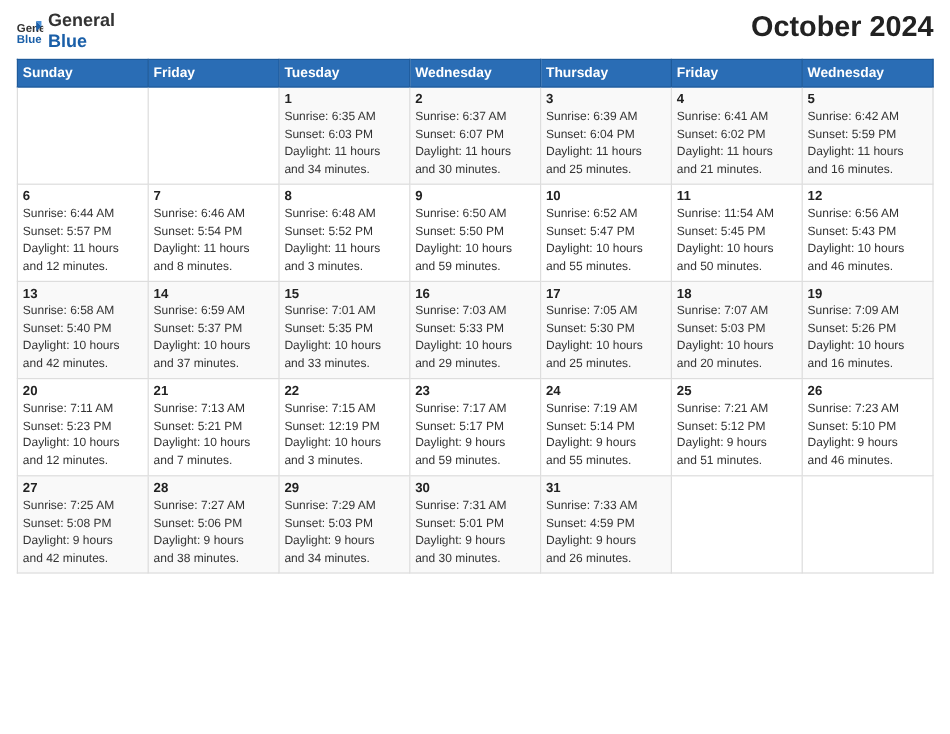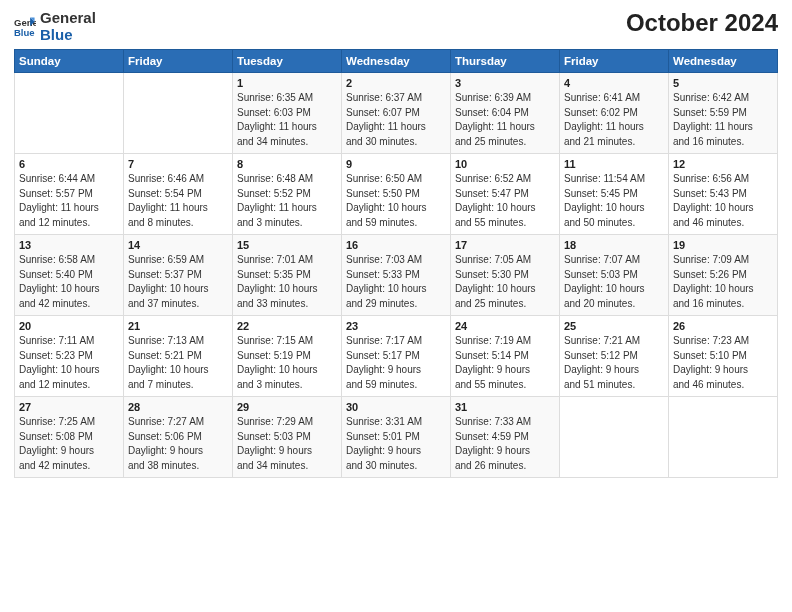--- a/index.html
+++ b/index.html
@@ -208,21 +208,21 @@
           <td>
             <span class="day-num">20</span>
             <div class="cell-text"><span>Sunrise: 7:11 AM</span><br><span>Sunset: 5:23 PM</span><br><span>Daylight: 10 hours</span><br><span>and 12 minutes.</span></div>
           </td>
           <td>
             <span class="day-num">21</span>
             <div class="cell-text"><span>Sunrise: 7:13 AM</span><br><span>Sunset: 5:21 PM</span><br><span>Daylight: 10 hours</span><br><span>and 7 minutes.</span></div>
           </td>
           <td>
             <span class="day-num">22</span>
-            <div class="cell-text"><span>Sunrise: 7:15 AM</span><br><span>Sunset: 5:19 PM</span><br><span>Daylight: 10 hours</span><br><span>and 3 minutes.</span></div>
+            <div class="cell-text"><span>Sunrise: 7:15 AM</span><br><span>Sunset: 12:19 PM</span><br><span>Daylight: 10 hours</span><br><span>and 3 minutes.</span></div>
           </td>
           <td>
             <span class="day-num">23</span>
             <div class="cell-text"><span>Sunrise: 7:17 AM</span><br><span>Sunset: 5:17 PM</span><br><span>Daylight: 9 hours</span><br><span>and 59 minutes.</span></div>
           </td>
           <td>
             <span class="day-num">24</span>
             <div class="cell-text"><span>Sunrise: 7:19 AM</span><br><span>Sunset: 5:14 PM</span><br><span>Daylight: 9 hours</span><br><span>and 55 minutes.</span></div>
           </td>
           <td>
@@ -242,21 +242,21 @@
           <td>
             <span class="day-num">28</span>
             <div class="cell-text"><span>Sunrise: 7:27 AM</span><br><span>Sunset: 5:06 PM</span><br><span>Daylight: 9 hours</span><br><span>and 38 minutes.</span></div>
           </td>
           <td>
             <span class="day-num">29</span>
             <div class="cell-text"><span>Sunrise: 7:29 AM</span><br><span>Sunset: 5:03 PM</span><br><span>Daylight: 9 hours</span><br><span>and 34 minutes.</span></div>
           </td>
           <td>
             <span class="day-num">30</span>
-            <div class="cell-text"><span>Sunrise: 3:31 AM</span><br><span>Sunset: 5:01 PM</span><br><span>Daylight: 9 hours</span><br><span>and 30 minutes.</span></div>
+            <div class="cell-text"><span>Sunrise: 7:31 AM</span><br><span>Sunset: 5:01 PM</span><br><span>Daylight: 9 hours</span><br><span>and 30 minutes.</span></div>
           </td>
           <td>
             <span class="day-num">31</span>
             <div class="cell-text"><span>Sunrise: 7:33 AM</span><br><span>Sunset: 4:59 PM</span><br><span>Daylight: 9 hours</span><br><span>and 26 minutes.</span></div>
           </td>
           <td class="empty-cell"></td>
           <td class="empty-cell"></td>
         </tr>
       </tbody>
   </table>

